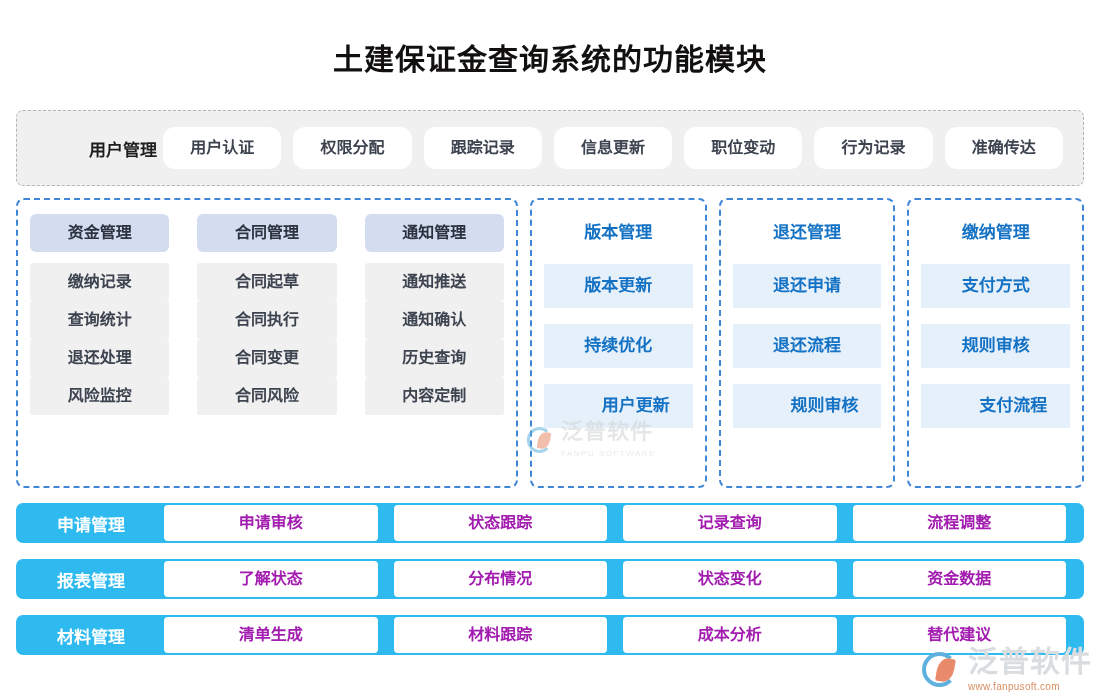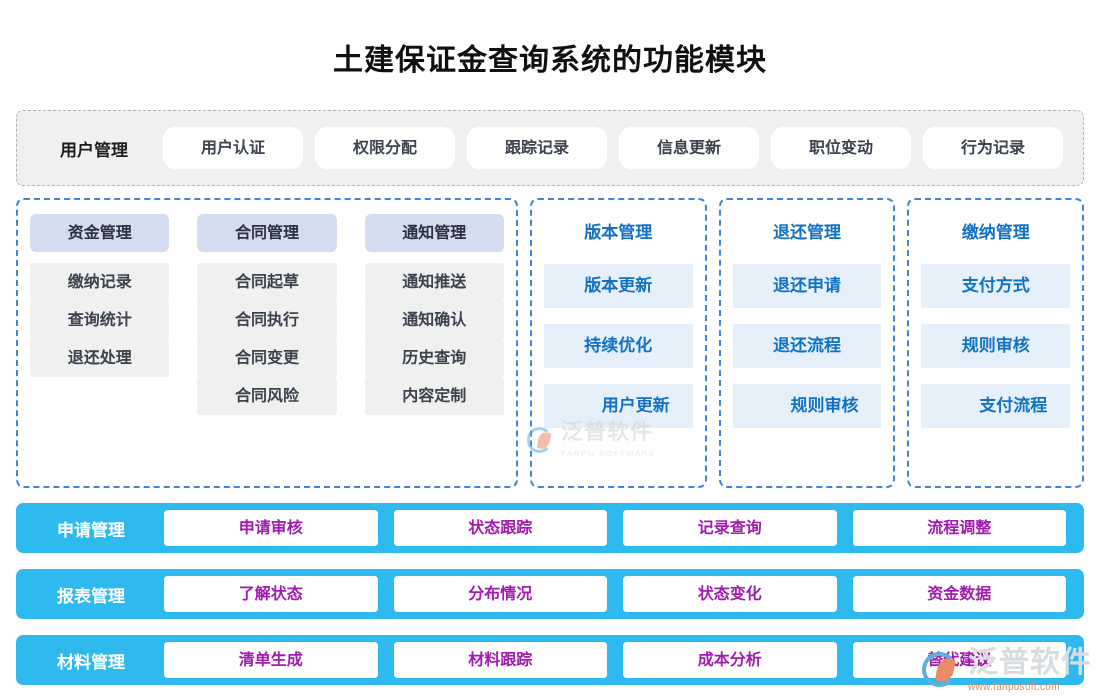--- a/index.html
+++ b/index.html
@@ -46,21 +46,21 @@
     background: #f0f0f0;
     border: 1px dashed #b4b4b4;
     border-radius: 7px;
     display: flex;
     align-items: center;
     padding: 0 14px;
   }
   .top-lead {
     flex: 0 0 auto;
     width: 126px;
-    text-align: center;
+    text-align: right;
     font-size: 17px;
     font-weight: bold;
     color: #1d1d1d;
   }
   .top-chip {
     flex: 1 1 0;
     margin: 0 6px;
     height: 42px;
     line-height: 42px;
     background: #ffffff;
@@ -152,21 +152,21 @@
   .n-cell:last-child { margin-bottom: 0; padding-left: 35px; }
 
   
   .bars {
     position: absolute;
     left: 16px;
     top: 503px;
     width: 1068px;
   }
   .bar {
-    height: 50px;
+    height: 40px;
     background: #2fbaef;
     border-radius: 7px;
     display: flex;
     align-items: center;
     padding: 0 10px;
     box-sizing: border-box;
     margin-bottom: 16px;
   }
   .bar:last-child { margin-bottom: 0; }
   .bar-lead {
@@ -263,30 +263,32 @@
   <div class="title">土建保证金查询系统的功能模块</div>
 
   <div class="top-row">
     <div class="top-lead">用户管理</div>
     <div class="top-chip">用户认证</div>
     <div class="top-chip">权限分配</div>
     <div class="top-chip">跟踪记录</div>
     <div class="top-chip">信息更新</div>
     <div class="top-chip">职位变动</div>
     <div class="top-chip">行为记录</div>
+    <div class="top-chip">准确传达</div>
   </div>
 
   <div class="mid">
 
     <div class="group wide">
       <div class="col">
         <div class="cell-head">资金管理</div>
         <div class="cell">缴纳记录</div>
         <div class="cell">查询统计</div>
         <div class="cell">退还处理</div>
+        <div class="cell">风险监控</div>
       </div>
       <div class="col">
         <div class="cell-head">合同管理</div>
         <div class="cell">合同起草</div>
         <div class="cell">合同执行</div>
         <div class="cell">合同变更</div>
         <div class="cell">合同风险</div>
       </div>
       <div class="col">
         <div class="cell-head">通知管理</div>

